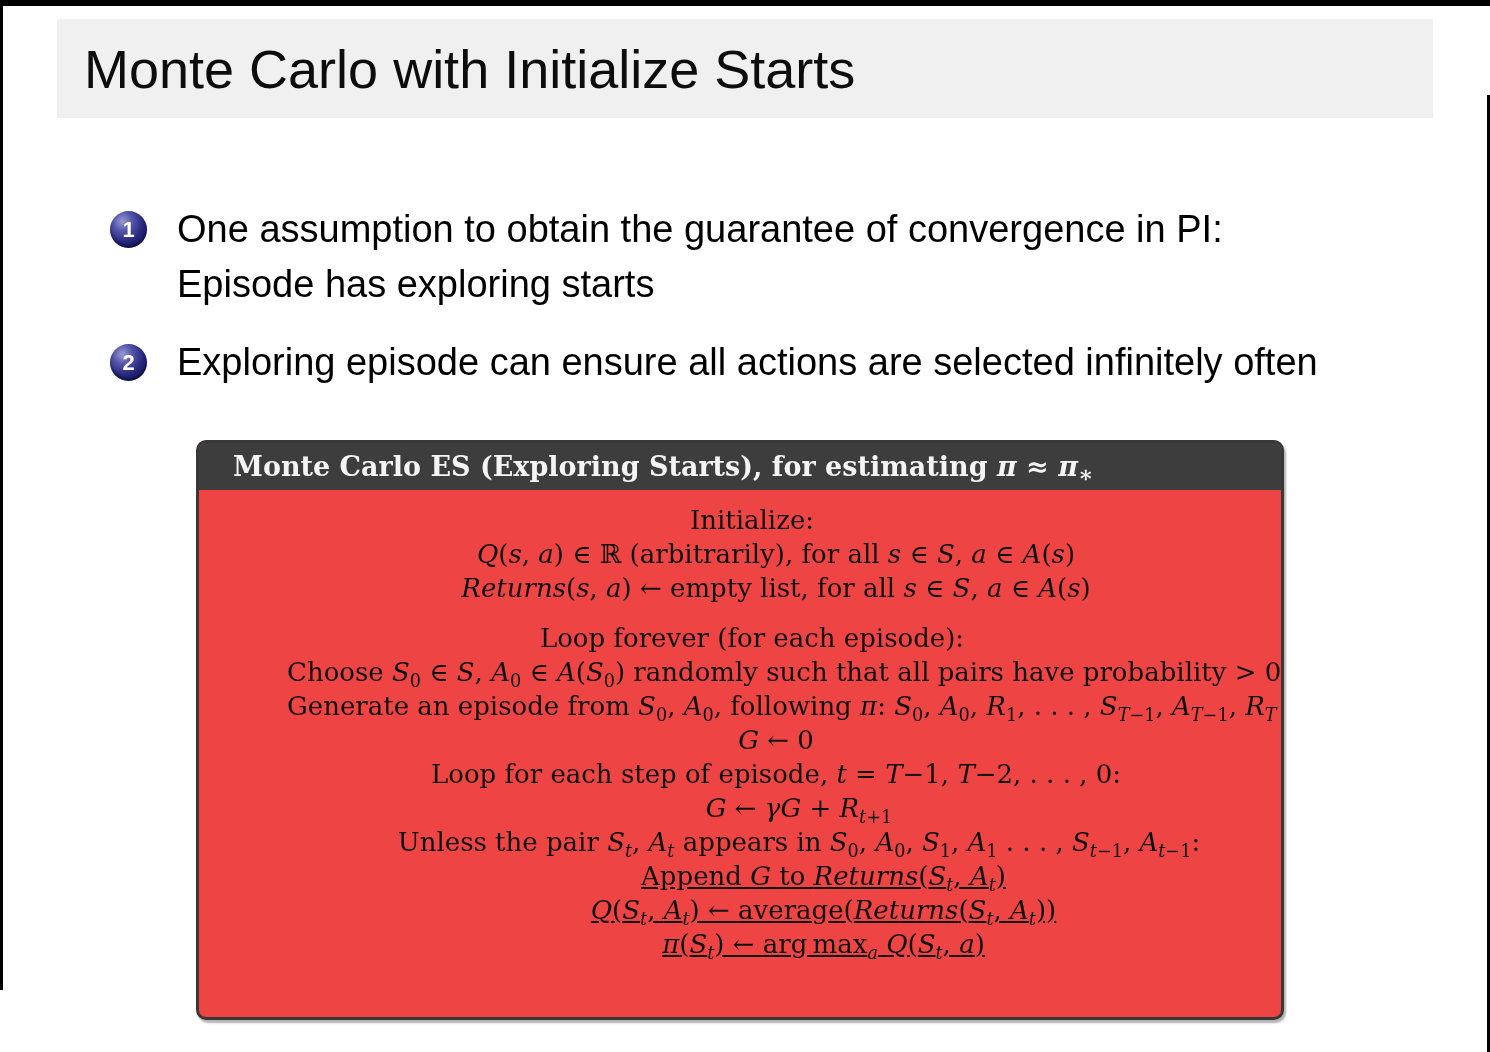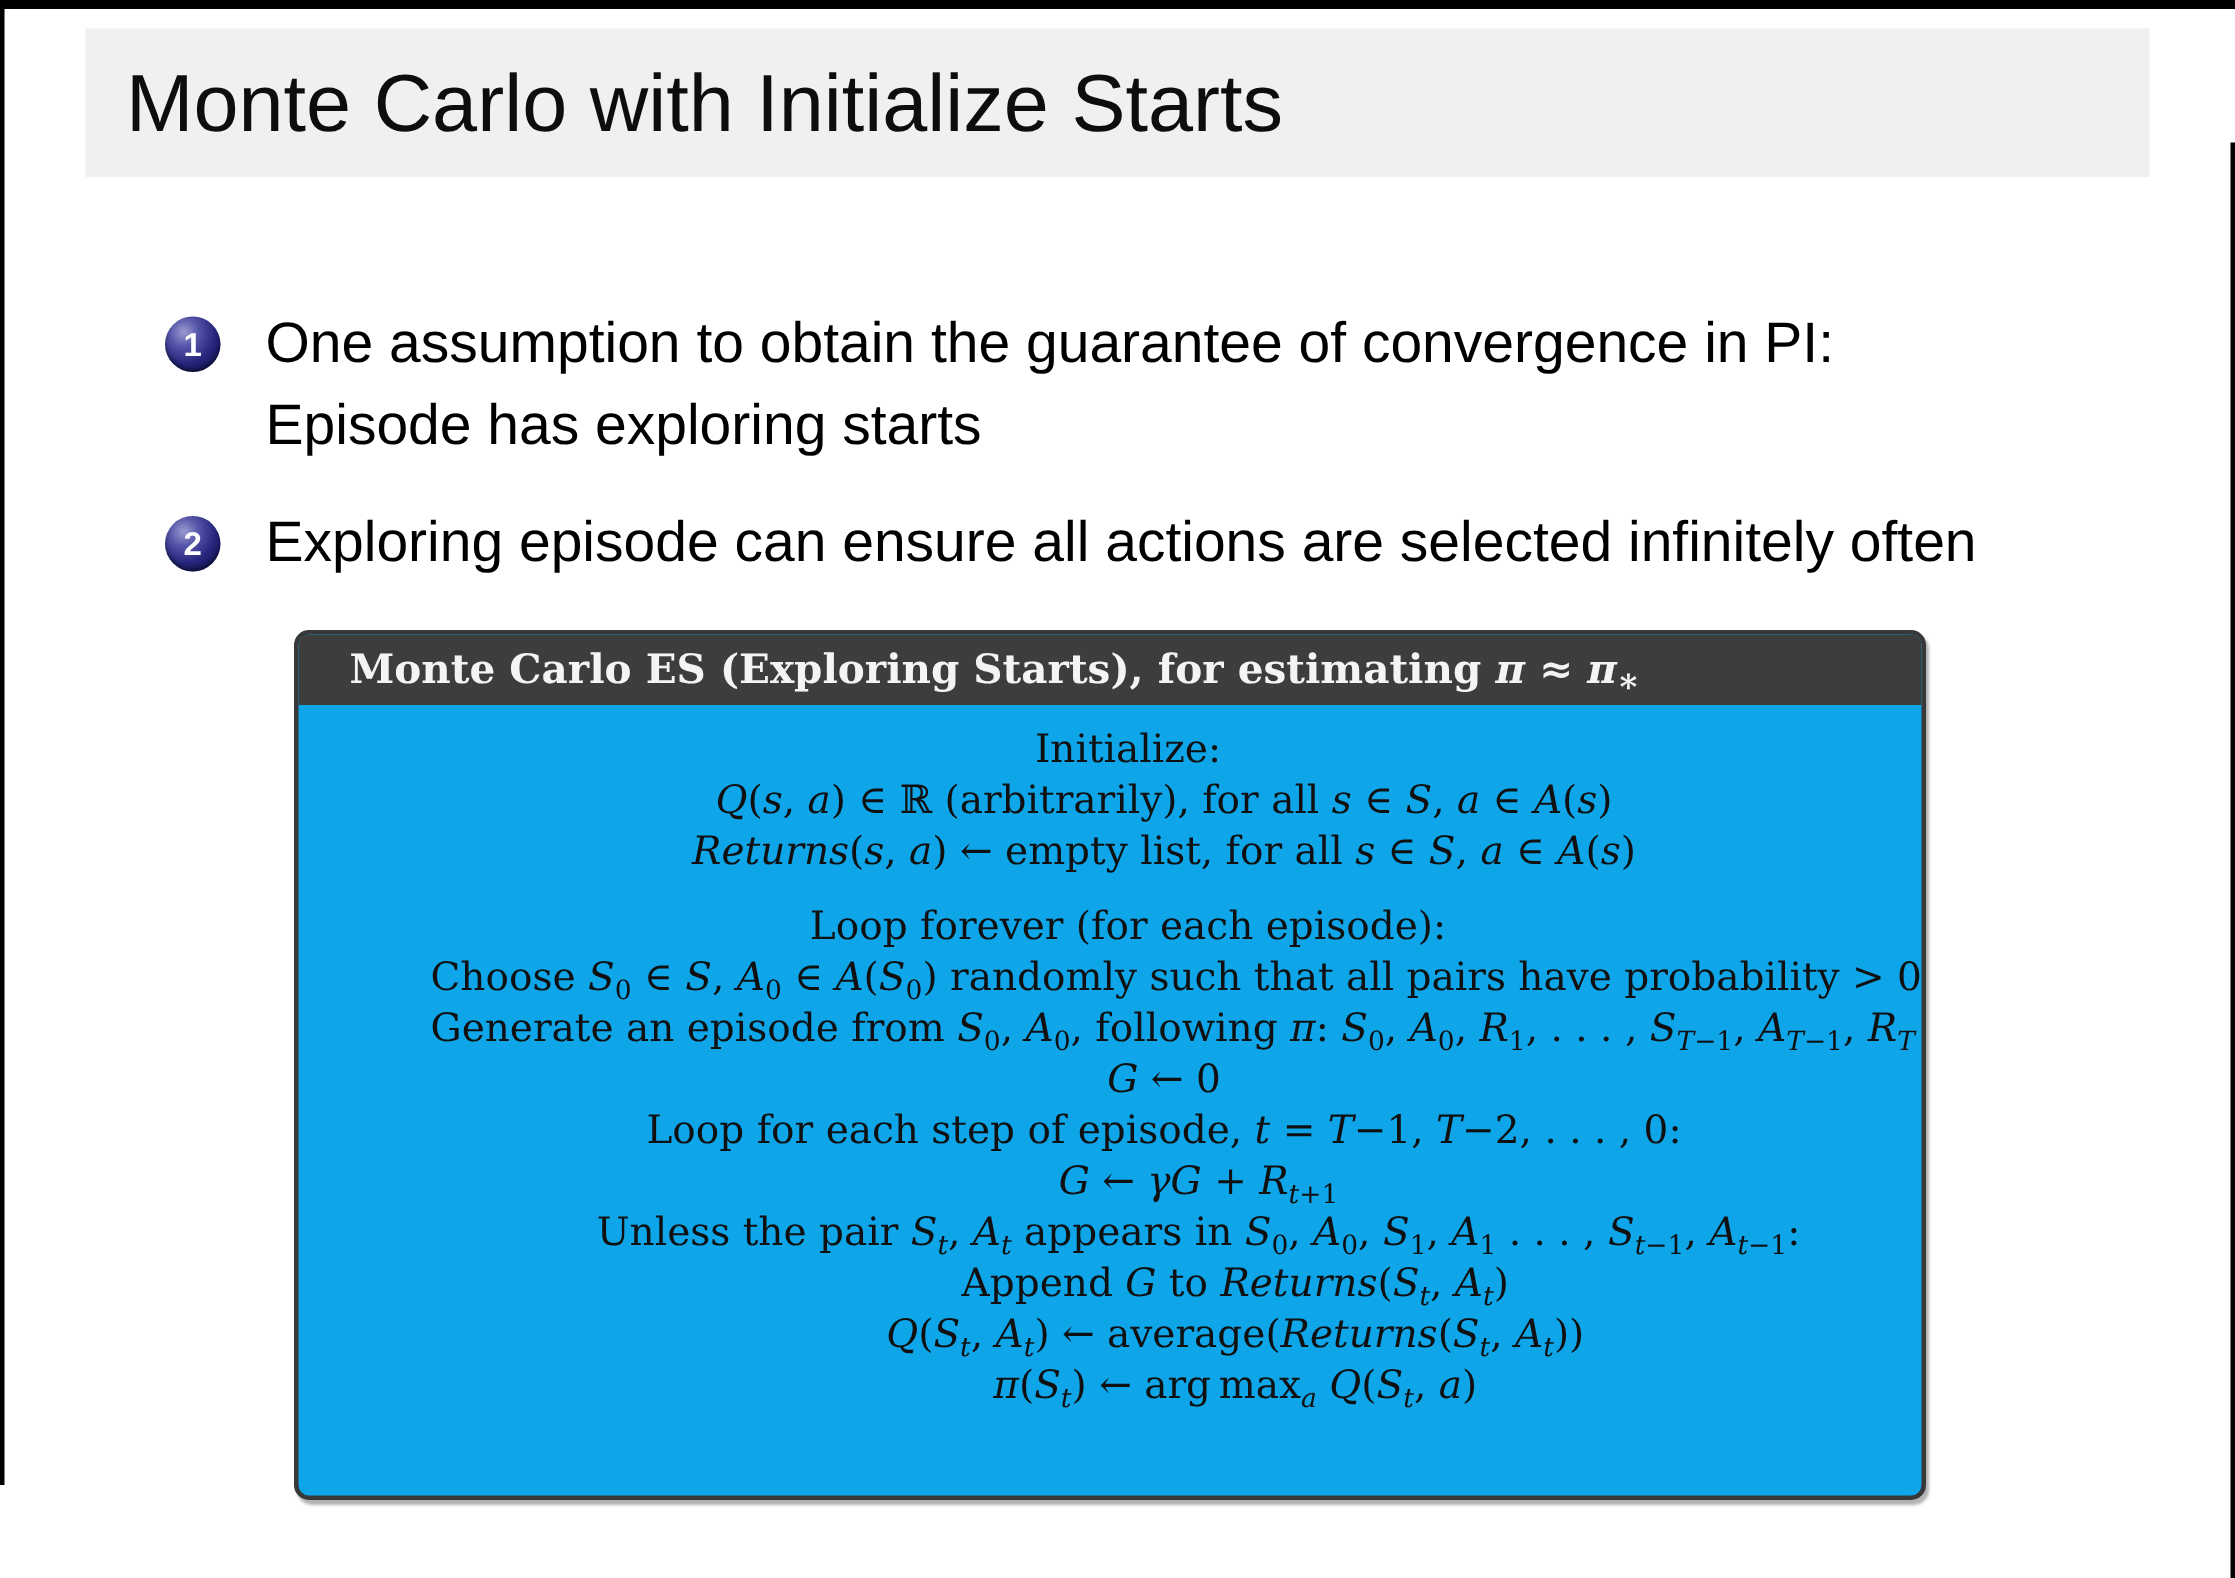--- a/index.html
+++ b/index.html
@@ -62,26 +62,26 @@
     text-align: center;
   }
   .bullet-text {
     font-size: 38px;
     line-height: 55px;
     color: #000000;
   }
 
   .algo-box {
     position: absolute;
-    left: 196px; top: 420px;
+    left: 196px; top: 440px;
     width: 1088px; height: 580px;
     box-sizing: border-box;
     border: 3px solid #383838;
     border-radius: 10px;
-    background: #0ea5e9;
+    background: #ef4444;
     box-shadow: 2px 3px 2px rgba(0,0,0,0.3);
     overflow: hidden;
   }
   .algo-header {
     height: 47px;
     background: #3d3d3d;
     color: #f4f4f4;
     font-family: "DejaVu Serif", "DejaVu Sans", serif;
     font-weight: bold;
     font-size: 27px;
@@ -92,21 +92,21 @@
     padding: 13px 16px 0 40px;
     font-family: "DejaVu Serif", "DejaVu Sans", serif;
     font-size: 26px;
     line-height: 34px;
     color: #101010;
     text-align: center;
   }
   .algo-line { white-space: nowrap; }
   .algo-line.indent-1 { padding-left: 48px; }
   .algo-line.indent-2 { padding-left: 94px; }
-  .algo-line.indent-3 { padding-left: 143px; }
+  .algo-line.indent-3 { padding-left: 143px; text-decoration: underline; }
   .algo-line.gap-before { margin-top: 16px; }
   .algo-line sub { font-size: 68%; line-height: 0; }
   .algo-line .cal { font-style: italic; }
   .algo-line .bb  { font-style: normal; }
 </style>
 </head>
 <body>
 
 <div class="slide">
   <div class="frame-top"></div>

